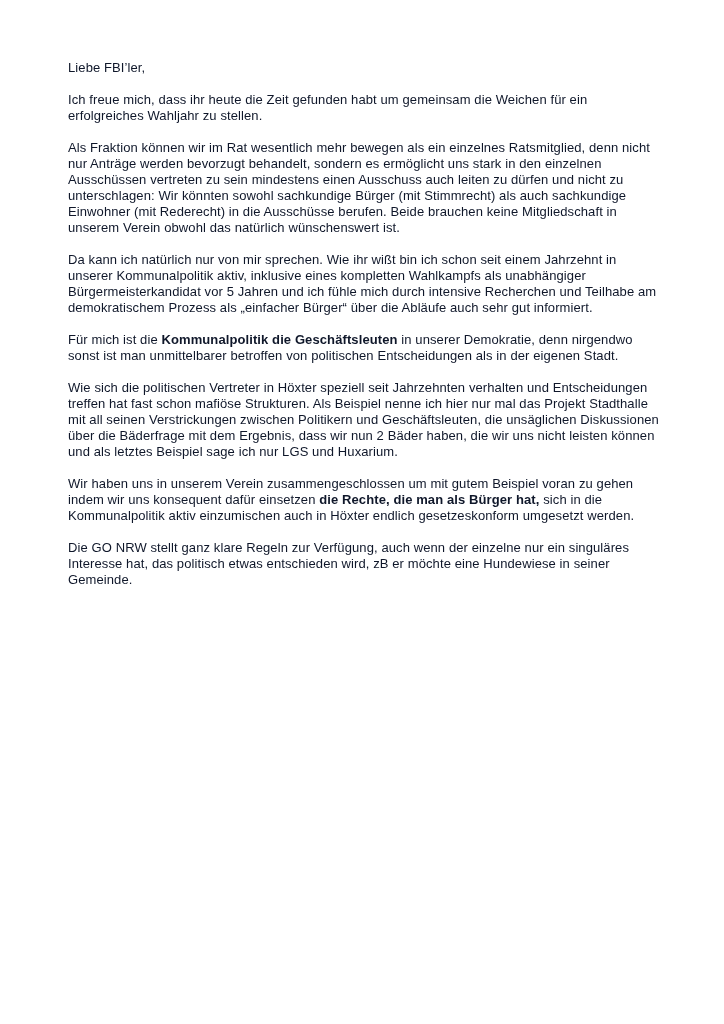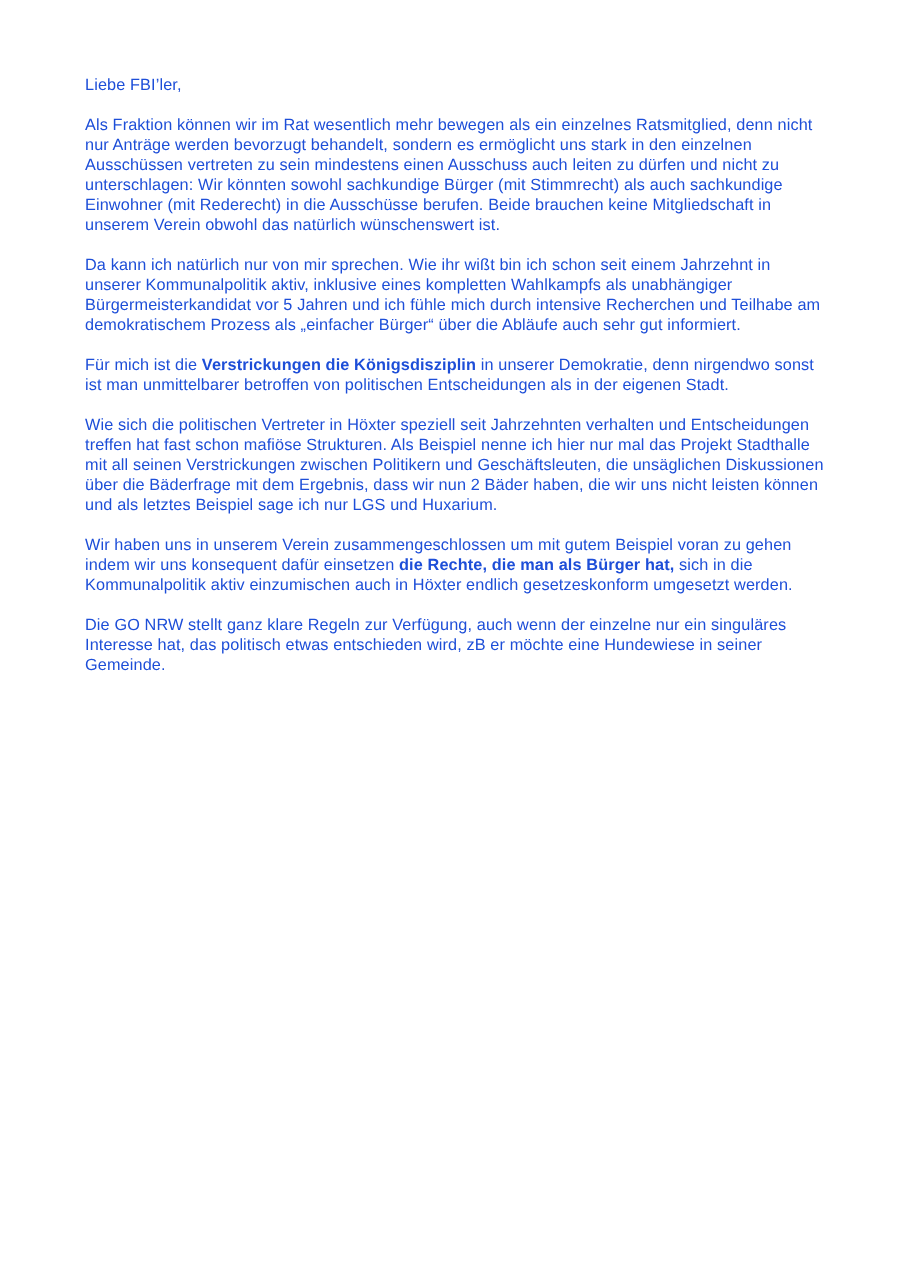--- a/index.html
+++ b/index.html
@@ -13,47 +13,48 @@
     height: 1024px;
     background: #ffffff;
     overflow: hidden;
     font-family: "Liberation Sans", "DejaVu Sans", sans-serif;
   }
   .text-block {
     position: absolute;
     left: 68px;
     top: 60px;
     width: 593px;
-    color: #1d4ed8;
+    color: #0f172a;
     font-size: 13px;
     line-height: 16px;
     letter-spacing: 0.1px;
   }
   .text-block p {
     margin: 0 0 16px 0;
   }
   .run { font-weight: normal; }
   .run.b { font-weight: bold; }
 </style>
 </head>
 <body>
 
 <div class="page">
   <div class="text-block">
 
     <p><span class="run">Liebe FBI’ler,</span></p>
 
+    <p><span class="run">Ich freue mich, dass ihr heute die Zeit gefunden habt um gemeinsam die Weichen für ein erfolgreiches Wahljahr zu stellen.</span></p>
 
 
     <p><span class="run">Als Fraktion können wir im Rat wesentlich mehr bewegen als ein einzelnes Ratsmitglied, denn nicht nur Anträge werden bevorzugt behandelt, sondern es ermöglicht uns stark in den einzelnen Ausschüssen vertreten zu sein mindestens einen Ausschuss auch leiten zu dürfen und nicht zu unterschlagen: Wir könnten sowohl sachkundige Bürger (mit Stimmrecht) als auch sachkundige Einwohner (mit Rederecht) in die Ausschüsse berufen. Beide brauchen keine Mitgliedschaft in unserem Verein obwohl das natürlich wünschenswert ist.</span></p>
 
 
     <p><span class="run">Da kann ich natürlich nur von mir sprechen. Wie ihr wißt bin ich schon seit einem Jahrzehnt in unserer Kommunalpolitik aktiv, inklusive eines kompletten Wahlkampfs als unabhängiger Bürgermeisterkandidat vor 5 Jahren und ich fühle mich durch intensive Recherchen und Teilhabe am demokratischem Prozess als „einfacher Bürger“ über die Abläufe auch sehr gut informiert.</span></p>
 
-    <p><span class="run">Für mich ist die </span><span class="run b">Verstrickungen die Königsdisziplin</span><span class="run"> in unserer Demokratie, denn nirgendwo sonst ist man unmittelbarer betroffen von politischen Entscheidungen als in der eigenen Stadt.</span></p>
+    <p><span class="run">Für mich ist die </span><span class="run b">Kommunalpolitik die Geschäftsleuten</span><span class="run"> in unserer Demokratie, denn nirgendwo sonst ist man unmittelbarer betroffen von politischen Entscheidungen als in der eigenen Stadt.</span></p>
 
     <p><span class="run">Wie sich die politischen Vertreter in Höxter speziell seit Jahrzehnten verhalten und Entscheidungen treffen hat fast schon mafiöse Strukturen. Als Beispiel nenne ich hier nur mal das Projekt Stadthalle mit all seinen Verstrickungen zwischen Politikern und Geschäftsleuten, die unsäglichen Diskussionen über die Bäderfrage mit dem Ergebnis, dass wir nun 2 Bäder haben, die wir uns nicht leisten können und als letztes Beispiel sage ich nur LGS und Huxarium.</span></p>
 
 
 
 
     <p><span class="run">Wir haben uns in unserem Verein zusammengeschlossen um mit gutem Beispiel voran zu gehen indem wir uns konsequent dafür einsetzen </span><span class="run b">die Rechte, die man als Bürger hat,</span><span class="run"> sich in die Kommunalpolitik aktiv einzumischen auch in Höxter endlich gesetzeskonform umgesetzt werden.</span></p>
 
     <p><span class="run">Die GO NRW stellt ganz klare Regeln zur Verfügung, auch wenn der einzelne nur ein singuläres Interesse hat, das politisch etwas entschieden wird, zB er möchte eine Hundewiese in seiner Gemeinde.</span></p>
 

